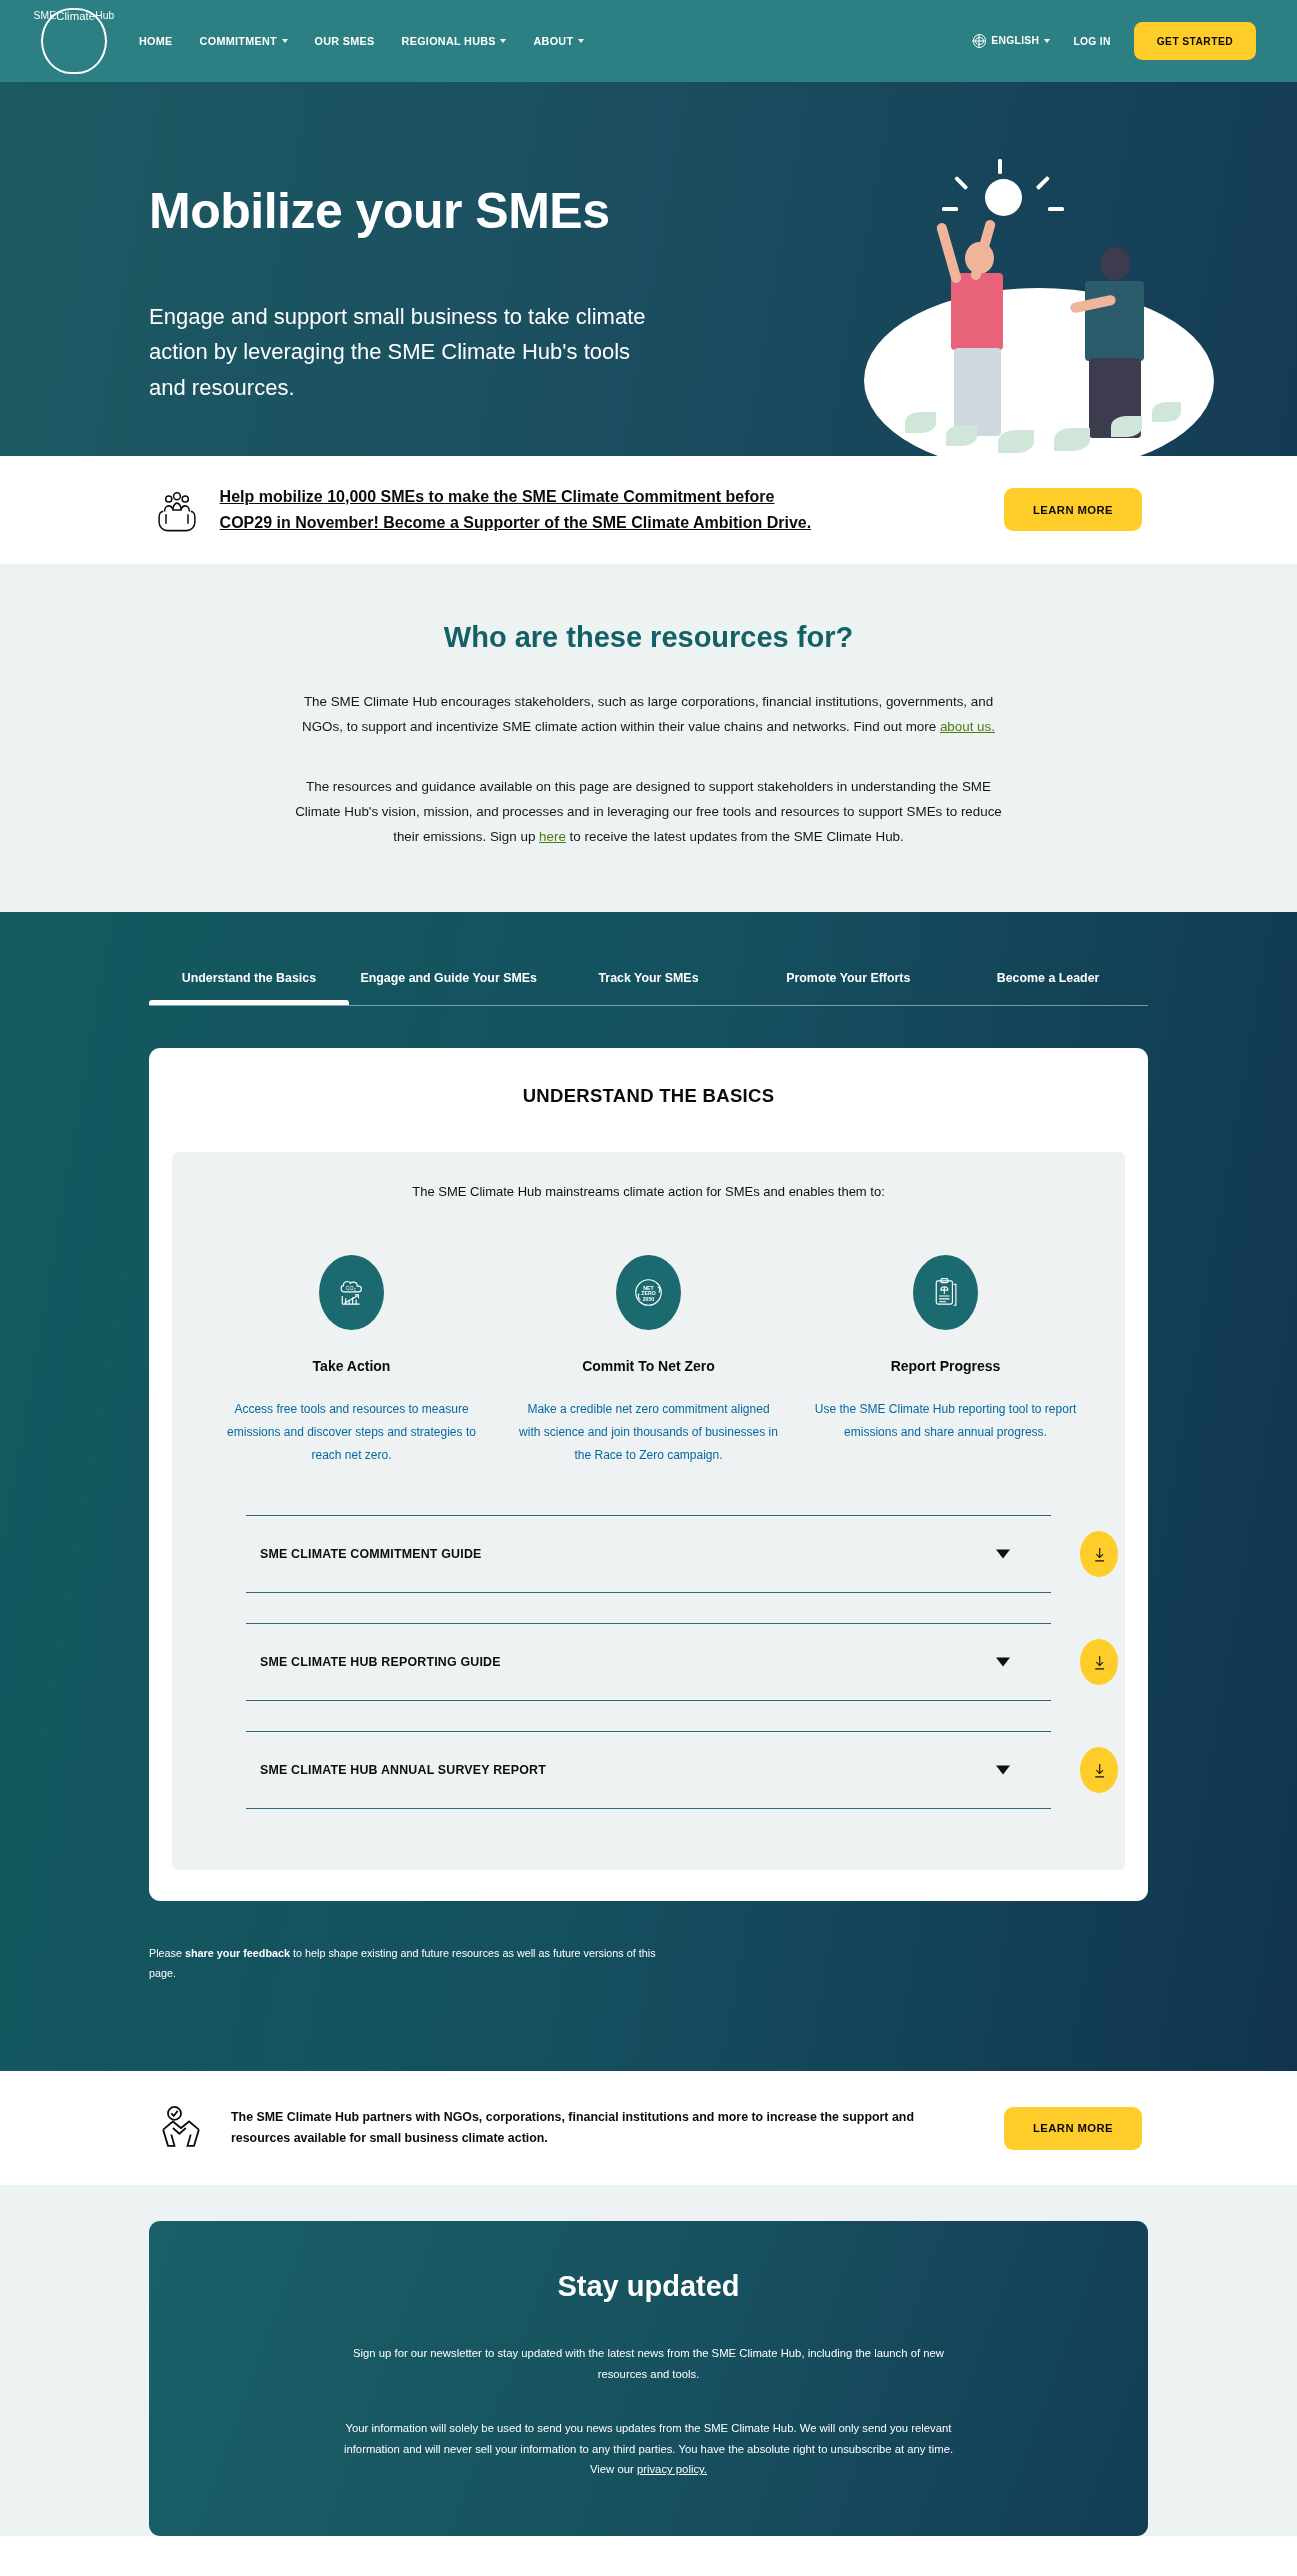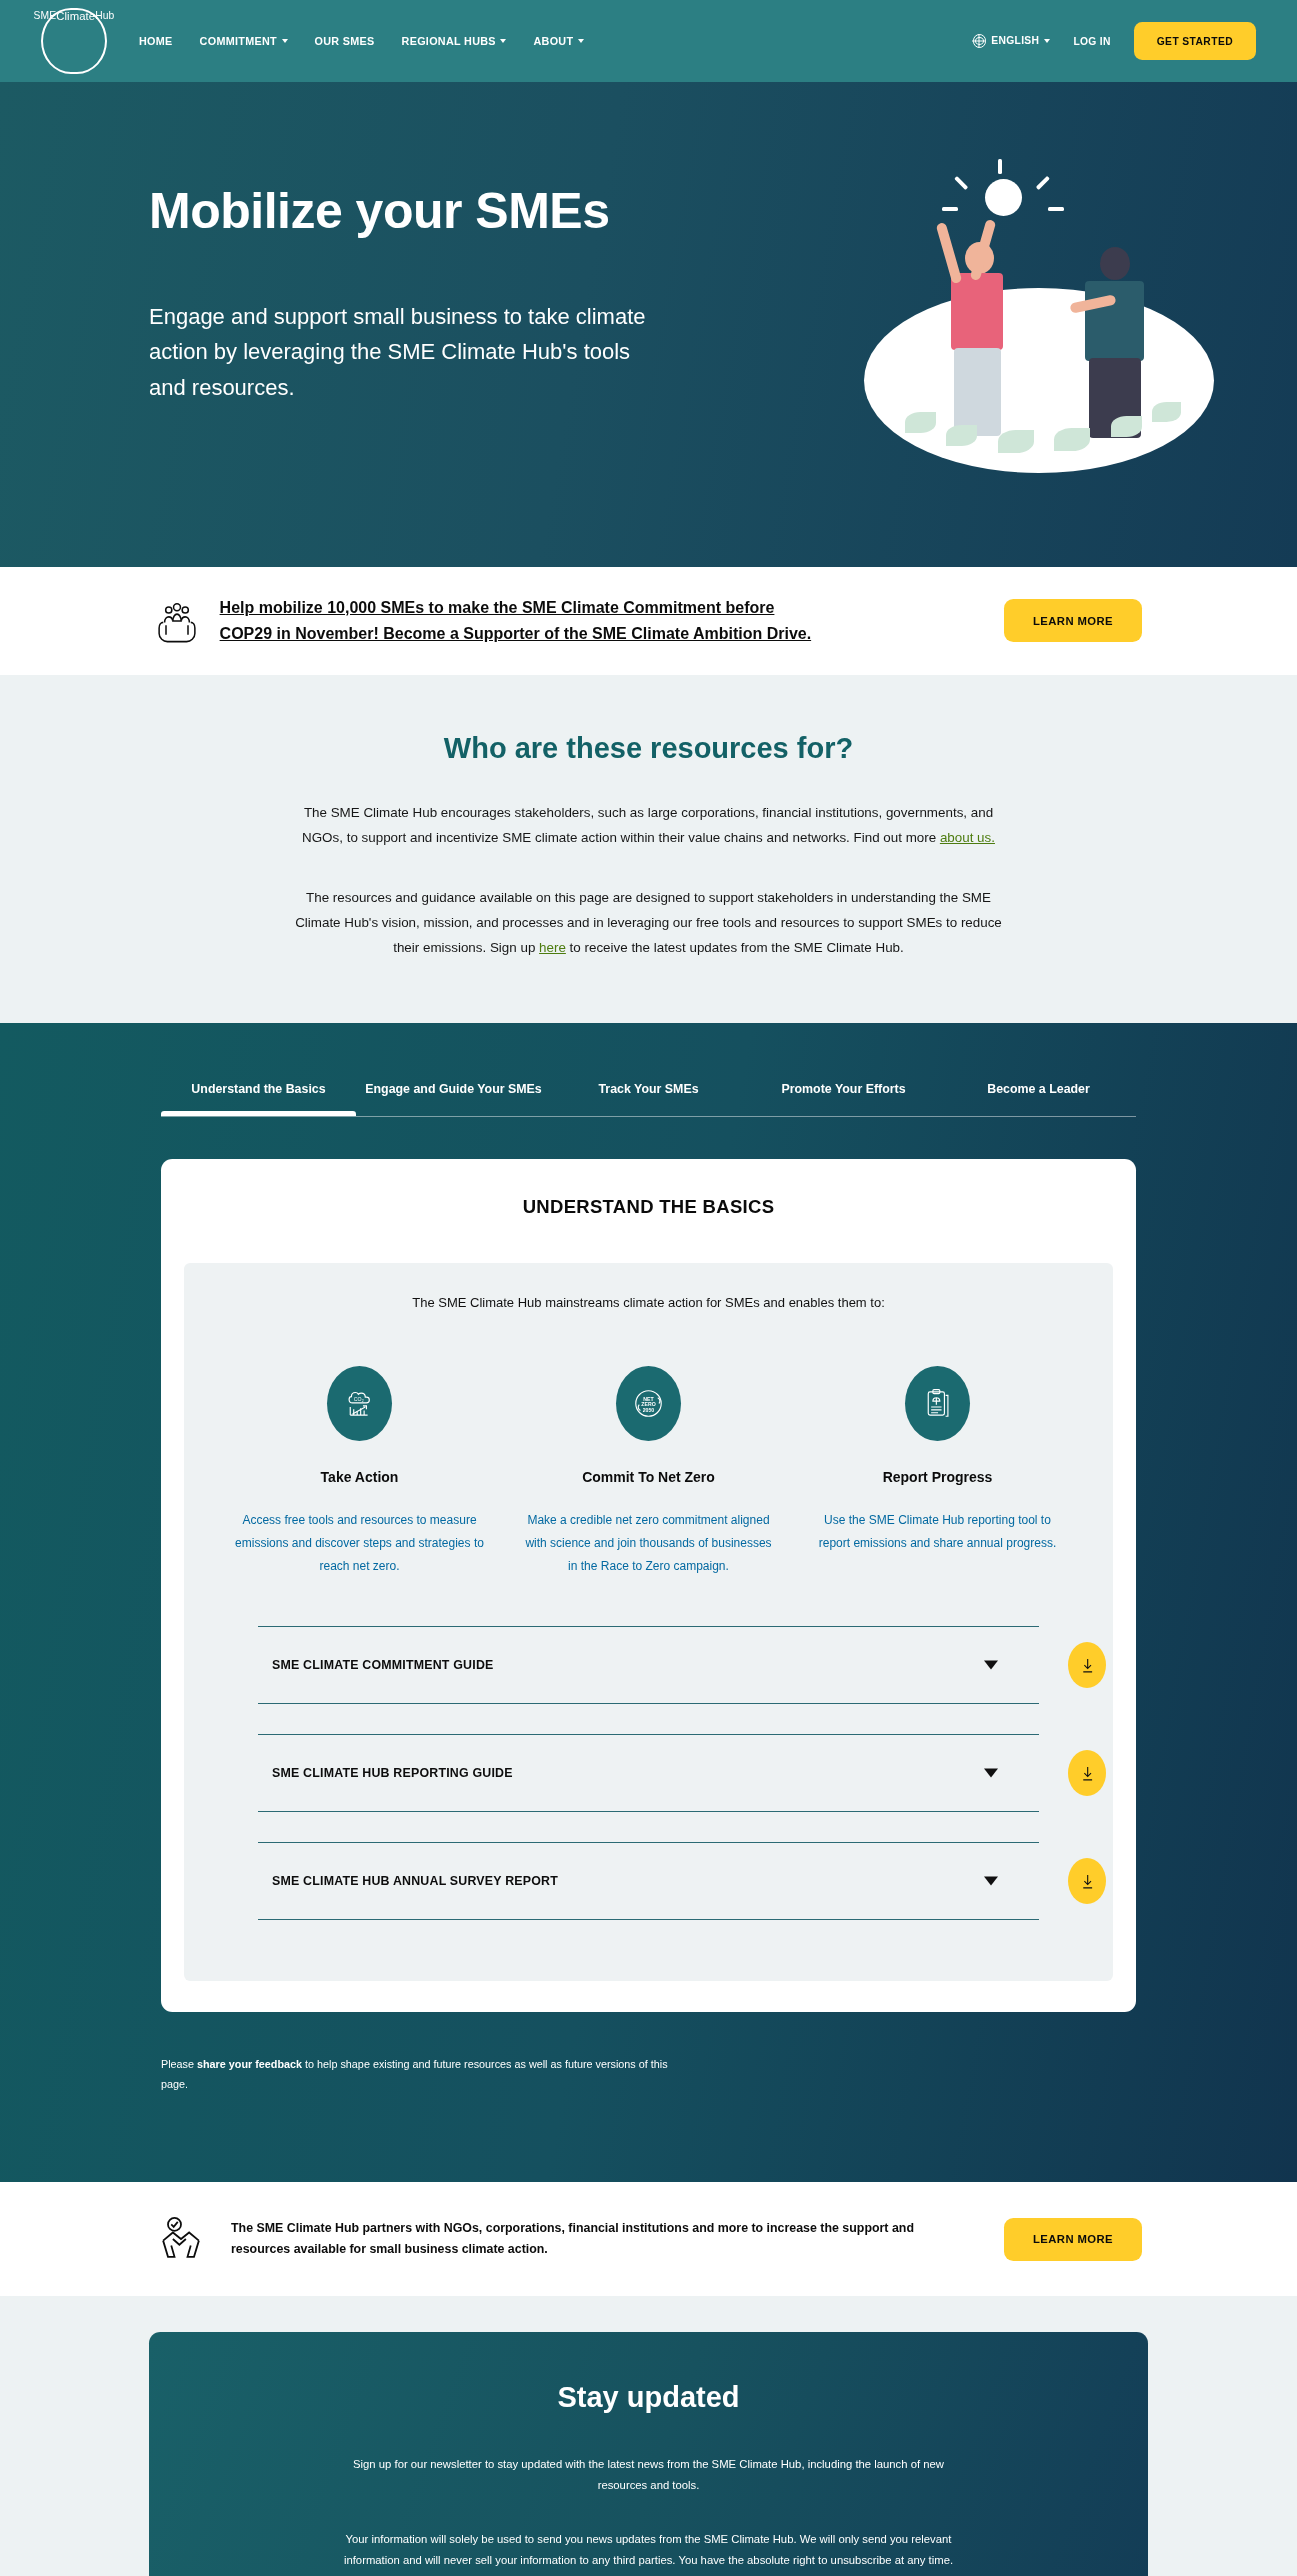--- a/index.html
+++ b/index.html
@@ -20,21 +20,21 @@
   .lang-sel{display:flex;align-items:center;gap:5.2px;color:#fff;font-size:10.3px;font-weight:700;letter-spacing:0.3px;text-decoration:none;}
   .globe{width:13.4px;height:13.4px;border:1.3px solid #fff;border-radius:50%;position:relative;flex:0 0 auto;}
   .globe:before{content:"";position:absolute;left:50%;top:-1.3px;bottom:-1.3px;width:0;border-left:1.3px solid #fff;transform:translateX(-50%);}
   .globe:after{content:"";position:absolute;left:-1.3px;right:-1.3px;top:50%;height:0;border-top:1.3px solid #fff;transform:translateY(-50%);}
   .globe i{position:absolute;left:1px;right:1px;top:50%;height:8.2px;margin-top:-4.1px;border:1.3px solid #fff;border-radius:50%;}
   .login{color:#fff;font-size:10.3px;font-weight:700;letter-spacing:0.3px;text-decoration:none;}
   .btn-yellow{background:#ffcd2a;color:#0b0b0b;border:none;border-radius:7.2px;font-weight:700;letter-spacing:0.4px;cursor:pointer;font-family:inherit;}
   .get-started{padding:13.4px 23px;font-size:10.3px;border-radius:8.2px;}
 
   
-  .hero{height:485px;background:linear-gradient(100deg,#1c5a63 0%,#1b4f60 45%,#143b55 100%);position:relative;overflow:hidden;}
+  .hero{height:374px;background:linear-gradient(100deg,#1c5a63 0%,#1b4f60 45%,#143b55 100%);position:relative;overflow:hidden;}
   .hero-inner{padding:103px 0 0 149px;max-width:670px;}
   .hero h1{color:#fff;font-size:50px;font-weight:700;letter-spacing:-0.5px;line-height:1.05;}
   .hero p{color:#fff;font-size:22px;line-height:1.62;margin-top:61px;max-width:613px;font-weight:400;}
   .hero-art{position:absolute;right:62px;top:88px;width:392px;height:309px;}
   .art-ellipse{position:absolute;left:20.6px;top:118px;width:350px;height:185px;background:#fff;border-radius:50%;}
   .art-person{position:absolute;border-radius:4.1px;}
   .bulb{position:absolute;left:142px;top:9.3px;width:37px;height:37px;border-radius:50%;background:#fff;}
   .bulb-ray{position:absolute;background:#fff;border-radius:1.5px;}
   .torso-a{left:108px;top:103px;width:52px;height:77px;background:#e8637a;}
   .legs-a{left:111px;top:178px;width:47px;height:88px;background:#cfd8de;}
@@ -52,21 +52,21 @@
   .cta-btn{margin-left:auto;padding:15.5px 29px;font-size:11.3px;border-radius:9.3px;}
 
   
   .who{background:#edf2f3;padding:57px 0 62px;}
   .who h2{text-align:center;color:#136166;font-size:29px;font-weight:700;}
   .who .body{max-width:1010px;margin:0 auto;padding:0 144px;}
   .who p{font-size:13.4px;line-height:1.85;color:#171717;text-align:center;margin-top:36px;}
   .who p a{color:#4d7c0f;text-decoration:underline;margin-top:26px;}
 
   
-  .tabsec{background:linear-gradient(100deg,#135a60 0%,#15505f 50%,#11344e 100%);padding:57px 12px 88px;position:relative;}
+  .tabsec{background:linear-gradient(100deg,#135a60 0%,#15505f 50%,#11344e 100%);padding:57px 0 88px;position:relative;}
   .tabs{display:flex;padding:0 149px;gap:0;}
   .tab{flex:1;text-align:center;color:#fff;font-size:12.4px;font-weight:700;line-height:1.5;padding-bottom:17.5px;cursor:pointer;position:relative;}
   .tab.active:after{content:"";position:absolute;left:0;right:0;bottom:0;height:5.2px;background:#fff;border-radius:3.1px 3.1px 0 0;}
   .tabs-rule{height:1px;background:rgba(255,255,255,.45);margin:0 149px;}
 
   .panel{margin:42px 149px 0;background:#fff;border-radius:11.3px;padding:37px 0 31px;}
   .panel h3{text-align:center;font-size:18.5px;font-weight:700;letter-spacing:0.3px;color:#0b0b0b;}
   .panel-grey{margin:45px 23px 0;background:#eef2f3;border-radius:6.2px;padding:32px 31px 31px;}
   .panel-lead{text-align:center;font-size:13px;color:#111;}
   .three{display:flex;gap:0;margin-top:56px;}

